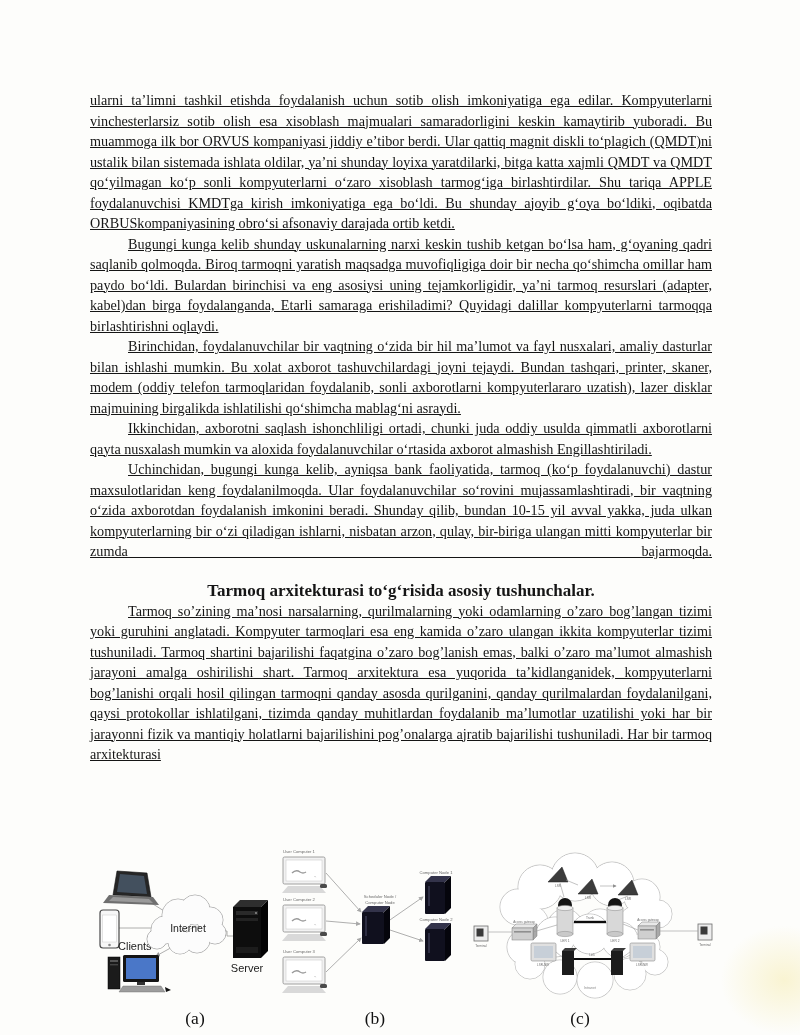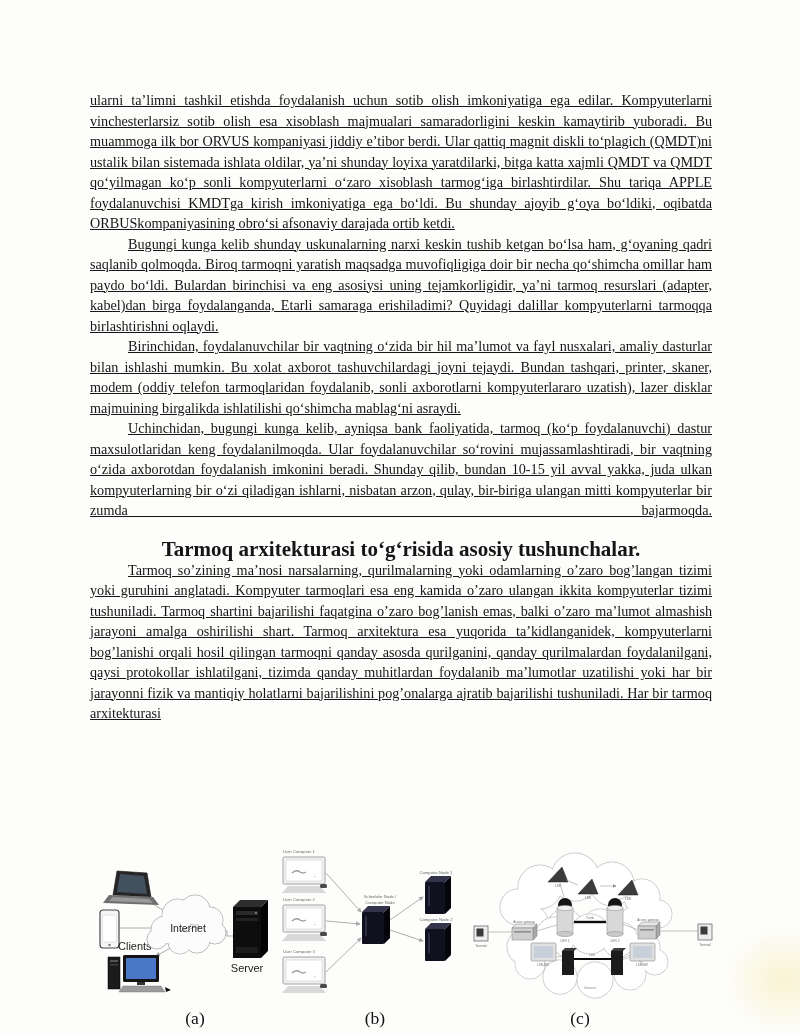--- a/index.html
+++ b/index.html
@@ -16,21 +16,21 @@
   }
   .textblock{
     position:absolute;left:90px;top:90px;width:622px;
     font-size:14.2px;line-height:20.5px;text-align:justify;
   }
   .textblock p{margin:0;text-decoration:underline;}
   .indent{text-indent:38px;}
   .justify-last{text-align-last:justify;}
   h1.doc-heading{
     margin:18px 0 0 0;text-align:center;text-align-last:center;
-    font-size:21px;font-weight:bold;line-height:21px;
+    font-size:17px;font-weight:bold;line-height:21px;
   }
   .figures{position:absolute;left:0;top:852px;width:800px;height:183px;}
   .figures svg{position:absolute;overflow:visible;}
   .fig-a{left:75px;top:3px;}
   .fig-b{left:270px;top:-12px;}
   .fig-c{left:470px;top:0px;}
   .caption{
     position:absolute;top:156px;width:90px;text-align:center;
     font-size:17.5px;color:#111;
   }
@@ -44,20 +44,21 @@
 </style>
 </head>
 <body>
 
 <div class="page-stain"></div>
 
 <div class="textblock">
   <p>ularni ta’limni tashkil etishda foydalanish uchun sotib olish imkoniyatiga ega edilar. Kompyuterlarni vinchesterlarsiz sotib olish esa xisoblash majmualari samaradorligini keskin kamaytirib yuboradi. Bu muammoga ilk bor ORVUS kompaniyasi jiddiy e’tibor berdi. Ular qattiq magnit diskli to‘plagich (QMDT)ni ustalik bilan sistemada ishlata oldilar, ya’ni shunday loyixa yaratdilarki, bitga katta xajmli QMDT va QMDT qo‘yilmagan ko‘p sonli kompyuterlarni o‘zaro xisoblash tarmog‘iga birlashtirdilar. Shu tariqa APPLE foydalanuvchisi KMDTga kirish imkoniyatiga ega bo‘ldi. Bu shunday ajoyib g‘oya bo‘ldiki, oqibatda ORBUSkompaniyasining obro‘si afsonaviy darajada ortib ketdi.</p>
   <p class="indent">Bugungi kunga kelib shunday uskunalarning narxi keskin tushib ketgan bo‘lsa ham, g‘oyaning qadri saqlanib qolmoqda. Biroq tarmoqni yaratish maqsadga muvofiqligiga doir bir necha qo‘shimcha omillar ham paydo bo‘ldi. Bulardan birinchisi va eng asosiysi uning tejamkorligidir, ya’ni tarmoq resurslari (adapter, kabel)dan birga foydalanganda, Etarli samaraga erishiladimi? Quyidagi dalillar kompyuterlarni tarmoqqa birlashtirishni oqlaydi.</p>
   <p class="indent">Birinchidan, foydalanuvchilar bir vaqtning o‘zida bir hil ma’lumot va fayl nusxalari, amaliy dasturlar bilan ishlashi mumkin. Bu xolat axborot tashuvchilardagi joyni tejaydi. Bundan tashqari, printer, skaner, modem (oddiy telefon tarmoqlaridan foydalanib, sonli axborotlarni kompyuterlararo uzatish), lazer disklar majmuining birgalikda ishlatilishi qo‘shimcha mablag‘ni asraydi.</p>
+  <p class="indent">Ikkinchidan, axborotni saqlash ishonchliligi ortadi, chunki juda oddiy usulda qimmatli axborotlarni qayta nusxalash mumkin va aloxida foydalanuvchilar o‘rtasida axborot almashish Engillashtiriladi.</p>
   <p class="indent justify-last">Uchinchidan, bugungi kunga kelib, ayniqsa bank faoliyatida, tarmoq (ko‘p foydalanuvchi) dastur maxsulotlaridan keng foydalanilmoqda. Ular foydalanuvchilar so‘rovini mujassamlashtiradi, bir vaqtning o‘zida axborotdan foydalanish imkonini beradi. Shunday qilib, bundan 10-15 yil avval yakka, juda ulkan kompyuterlarning bir o‘zi qiladigan ishlarni, nisbatan arzon, qulay, bir-biriga ulangan mitti kompyuterlar bir zumda bajarmoqda.</p>
   <h1 class="doc-heading">Tarmoq arxitekturasi to‘g‘risida asosiy tushunchalar.</h1>
   <p class="indent">Tarmoq so’zining ma’nosi narsalarning, qurilmalarning yoki odamlarning o’zaro bog’langan tizimi yoki guruhini anglatadi. Kompyuter tarmoqlari esa eng kamida o’zaro ulangan ikkita kompyuterlar tizimi tushuniladi. Tarmoq shartini bajarilishi faqatgina o’zaro bog’lanish emas, balki o’zaro ma’lumot almashish jarayoni amalga oshirilishi shart. Tarmoq arxitektura esa yuqorida ta’kidlanganidek, kompyuterlarni bog’lanishi orqali hosil qilingan tarmoqni qanday asosda qurilganini, qanday qurilmalardan foydalanilgani, qaysi protokollar ishlatilgani, tizimda qanday muhitlardan foydalanib ma’lumotlar uzatilishi yoki har bir jarayonni fizik va mantiqiy holatlarni bajarilishini pog’onalarga ajratib bajarilishi tushuniladi. Har bir tarmoq arxitekturasi</p>
 </div>
 
 <div class="figures">
 
   <svg class="fig-a" width="200" height="155" viewBox="0 0 200 155">
     <defs>
       <marker id="arrA" markerWidth="6" markerHeight="6" refX="5" refY="3" orient="auto">

